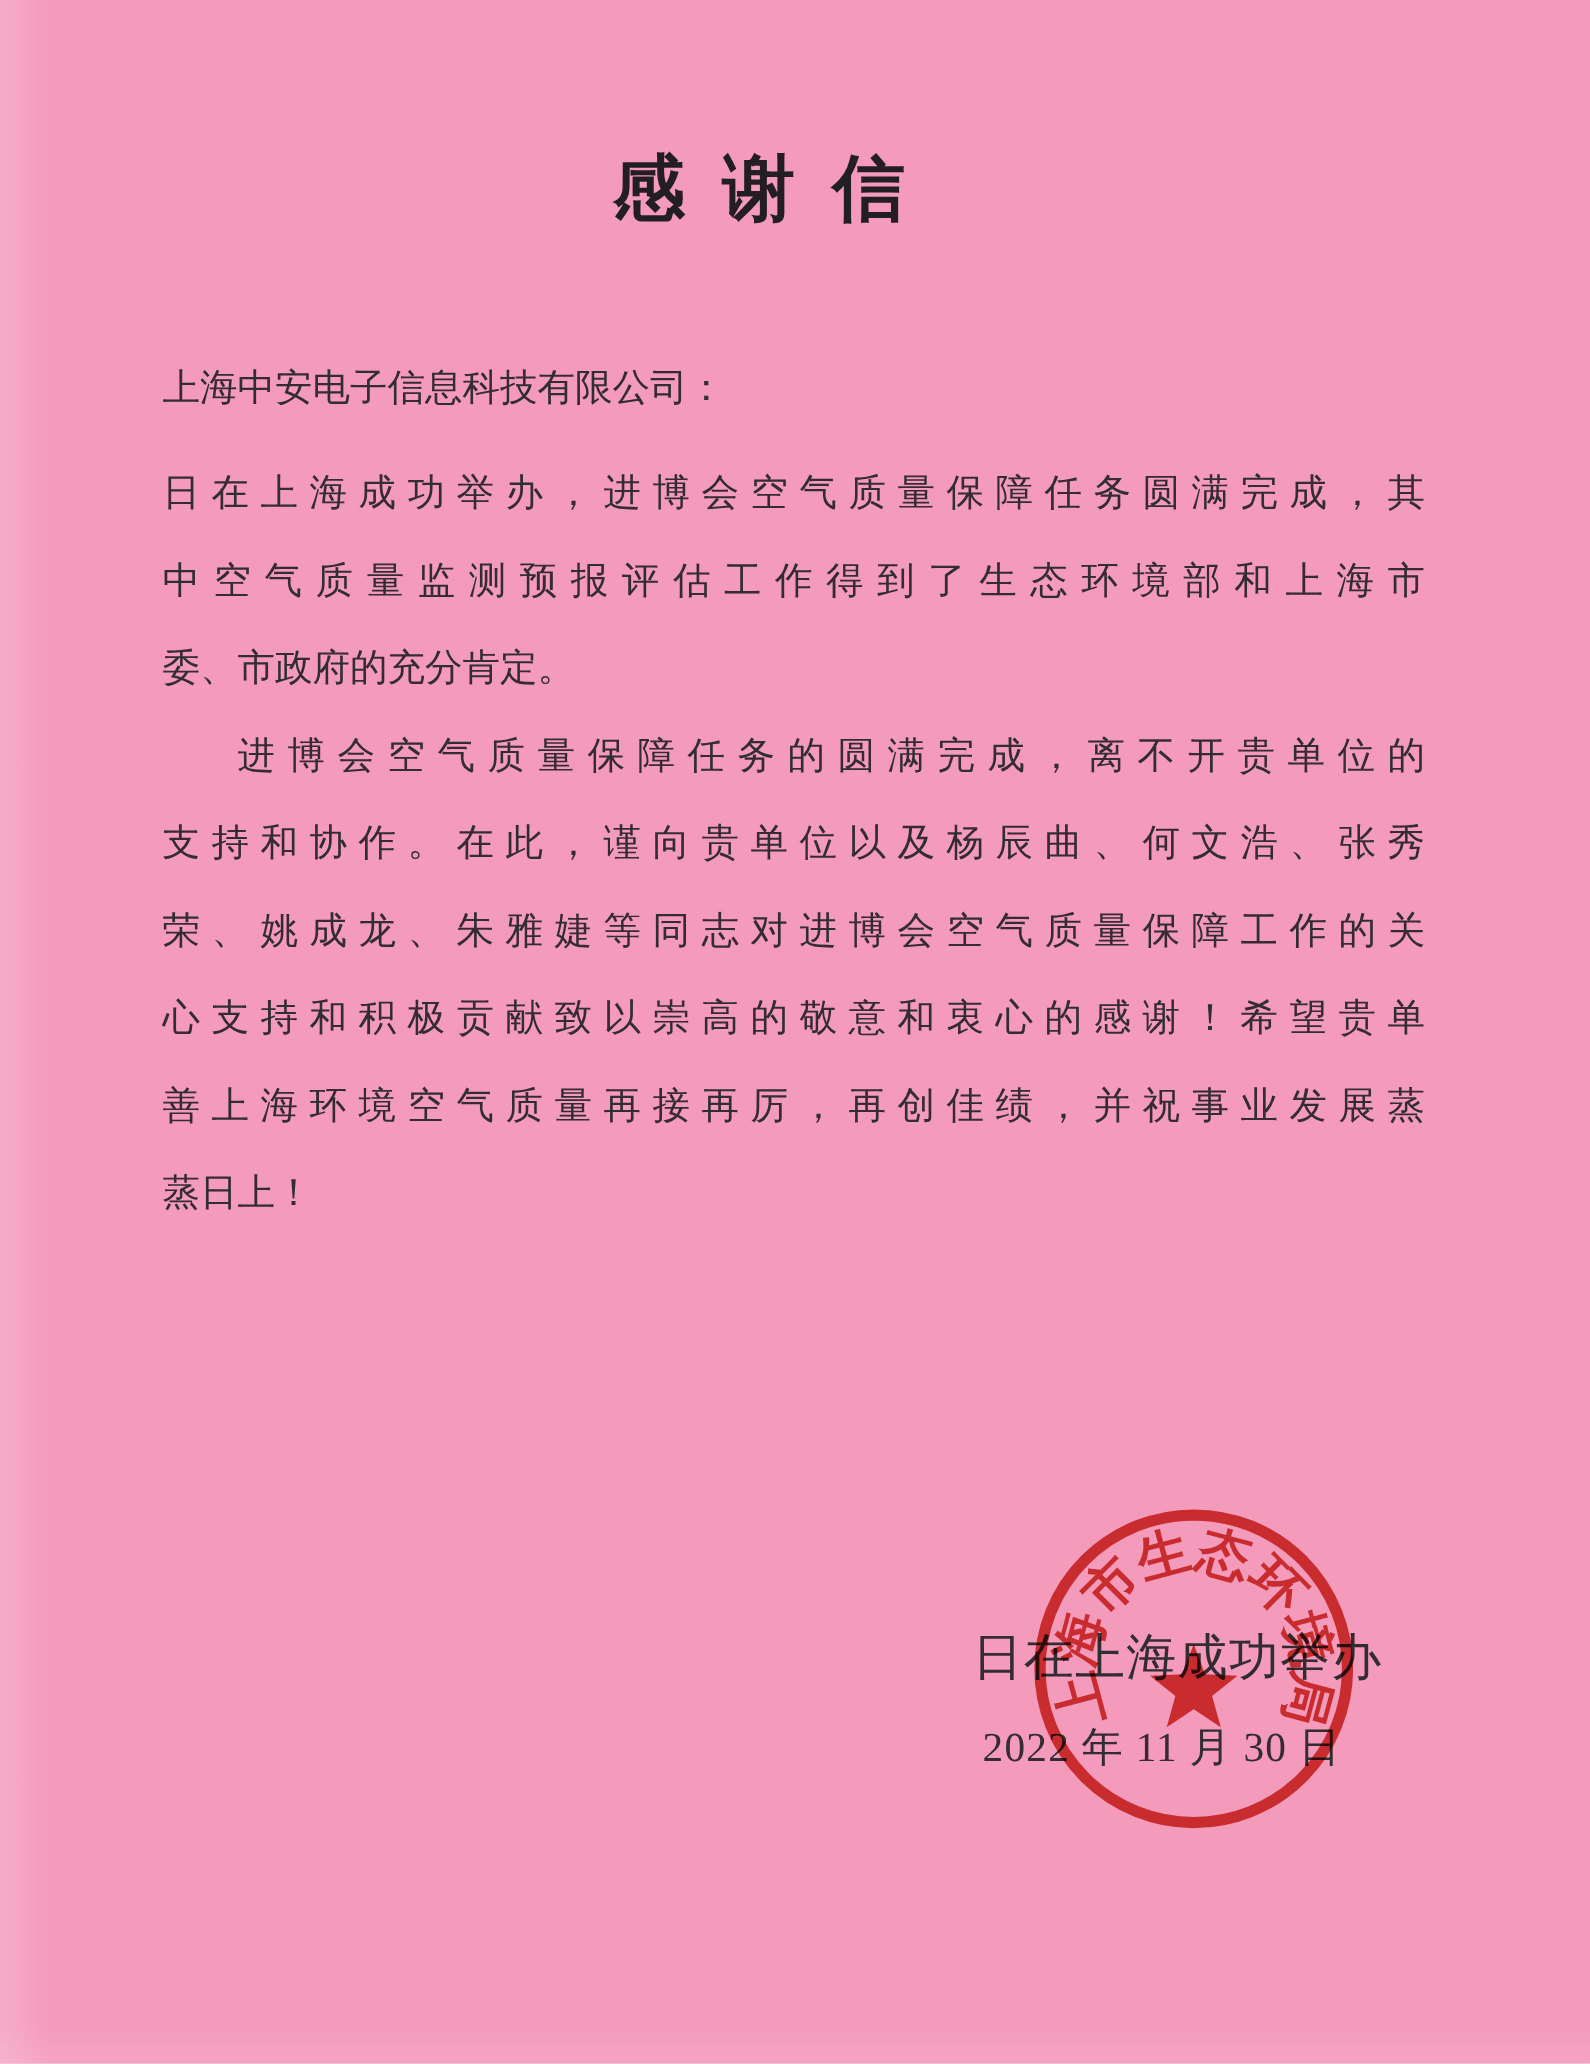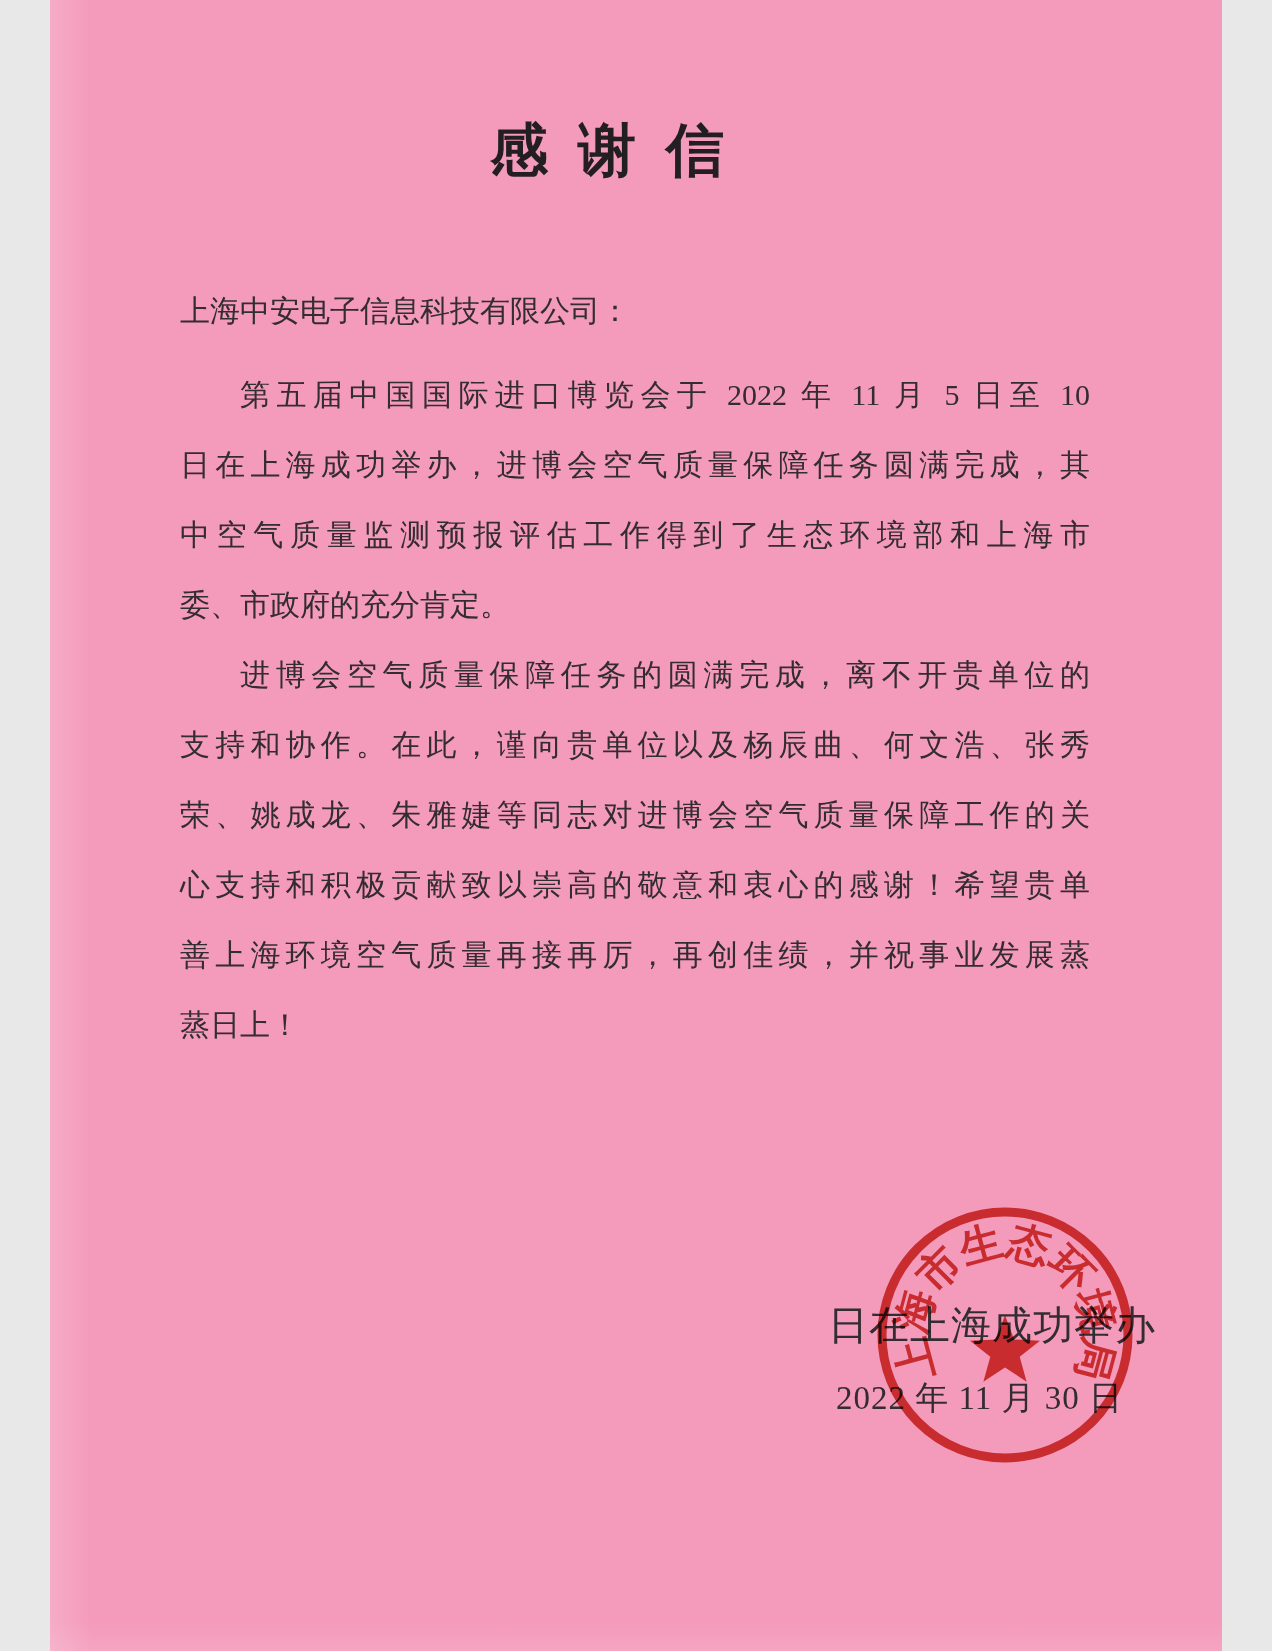--- a/index.html
+++ b/index.html
@@ -4,21 +4,21 @@
 <style>
   :root {
     --bg-color: #f49aba;
     --text-color: #332c31;
     --seal-color: #cf3a31;
   }
   * { margin: 0; padding: 0; box-sizing: border-box; }
   html, body { background: #e8e8e8; }
   .page {
     position: relative;
-    width: 1172px;
+    width: 1272px;
     height: 1651px;
     margin: 0 auto;
     background: var(--bg-color);
     background-image: linear-gradient(90deg, rgba(255,255,255,.18) 0px, rgba(255,255,255,0) 42px),
                       linear-gradient(0deg, rgba(255,255,255,.10) 0px, rgba(255,255,255,0) 30px);
     overflow: hidden;
     font-family: "Liberation Serif", "DejaVu Serif", serif;
     color: var(--text-color);
   }
   .title {
@@ -102,21 +102,20 @@
 <body>
 
 <div class="page">
 
   <h1 class="title">感谢信</h1>
 
   <div class="letter-body">
     <div class="salutation">上海中安电子信息科技有限公司：</div>
 
     <div class="paragraph">
-      <div class="line indent">第五届中国国际进口博览会于 2022 年 11 月 5 日至 10</div>
       <div class="line">日在上海成功举办，进博会空气质量保障任务圆满完成，其</div>
       <div class="line">中空气质量监测预报评估工作得到了生态环境部和上海市</div>
       <div class="line last">委、市政府的充分肯定。</div>
     </div>
 
     <div class="paragraph">
       <div class="line indent">进博会空气质量保障任务的圆满完成，离不开贵单位的</div>
       <div class="line">支持和协作。在此，谨向贵单位以及杨辰曲、何文浩、张秀</div>
       <div class="line">荣、姚成龙、朱雅婕等同志对进博会空气质量保障工作的关</div>
       <div class="line">心支持和积极贡献致以崇高的敬意和衷心的感谢！希望贵单</div>

